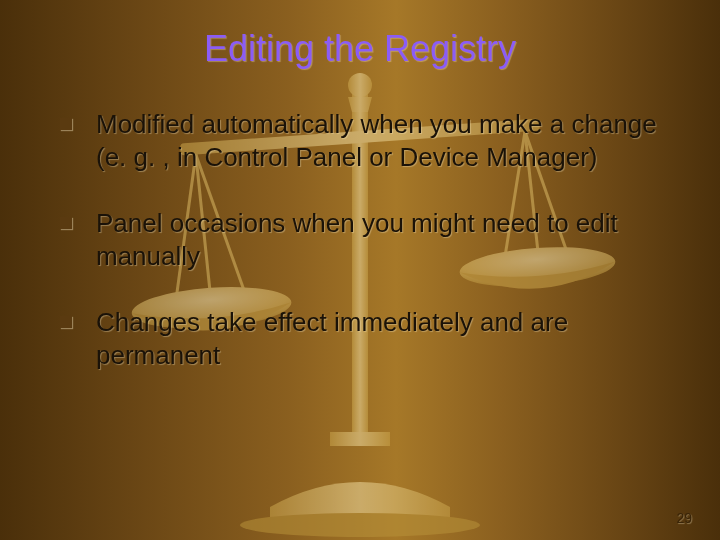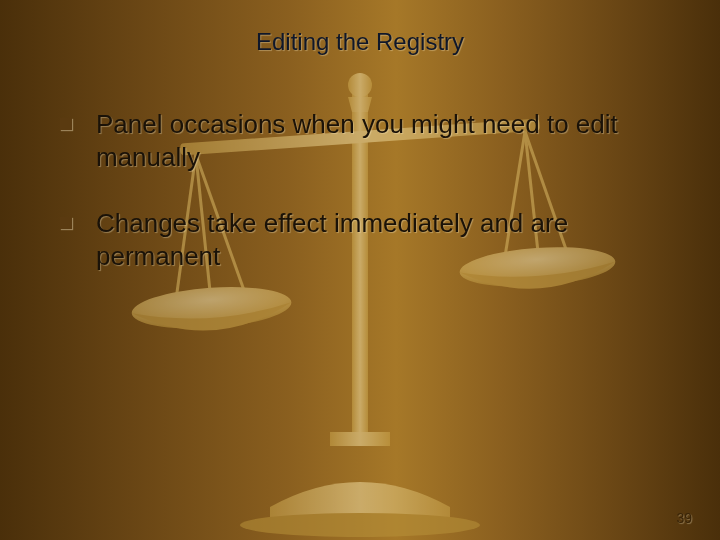--- a/index.html
+++ b/index.html
@@ -20,22 +20,22 @@
     height: 480px;
     opacity: 0.55;
     pointer-events: none;
   }
   .slide-title {
     position: absolute;
     top: 28px;
     left: 0;
     width: 100%;
     text-align: center;
-    font-size: 24px;
-    color: #0f172a;
+    font-size: 36px;
+    color: #8b5cf6;
     font-weight: 400;
     text-shadow: 1px 1px 1px rgba(255, 240, 200, 0.35);
   }
   .bullets {
     position: absolute;
     top: 108px;
     left: 60px;
     right: 50px;
   }
   .bullet-item {
@@ -110,21 +110,25 @@
   <rect x="230" y="375" width="60" height="14" fill="url(#metal)"></rect>
   <path d="M170 450 Q260 400 350 450 L350 470 L170 470 Z" fill="url(#metal)"></path>
   <ellipse cx="260" cy="468" rx="120" ry="12" fill="#b8923a"></ellipse>
 </svg>
 
 <h1 class="slide-title">Editing the Registry</h1>
 
 <div class="bullets">
   <div class="bullet-item">
     <div class="bullet-marker"></div>
+    <div class="bullet-text">Modified automatically when you make a change (e. g. , in Control Panel or Device Manager)</div>
+  </div>
+  <div class="bullet-item">
+    <div class="bullet-marker"></div>
     <div class="bullet-text">Panel occasions when you might need to edit manually</div>
   </div>
   <div class="bullet-item">
     <div class="bullet-marker"></div>
     <div class="bullet-text">Changes take effect immediately and are permanent</div>
   </div>
 </div>
 
-<div class="slide-number">39</div>
+<div class="slide-number">29</div>
 
 </body></html>

